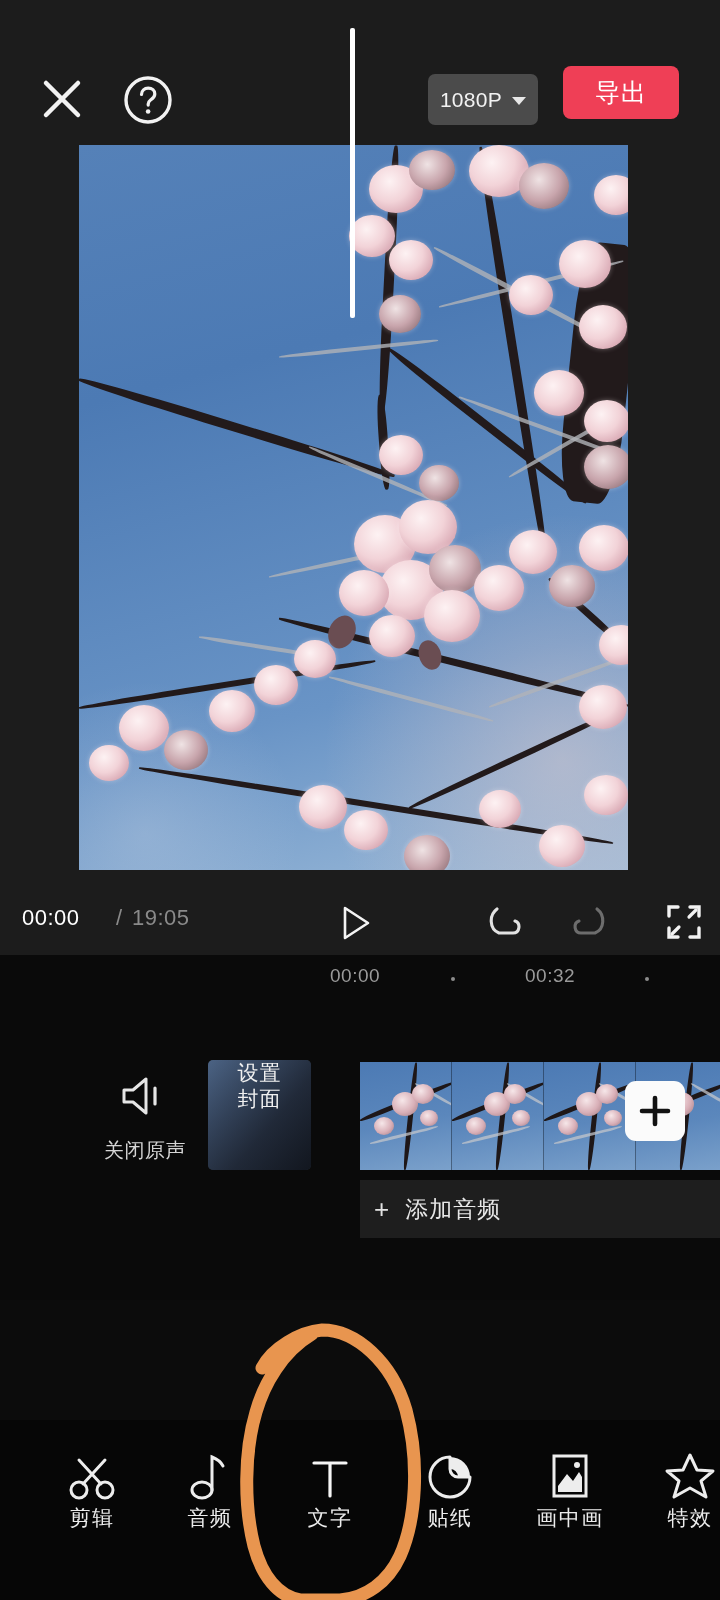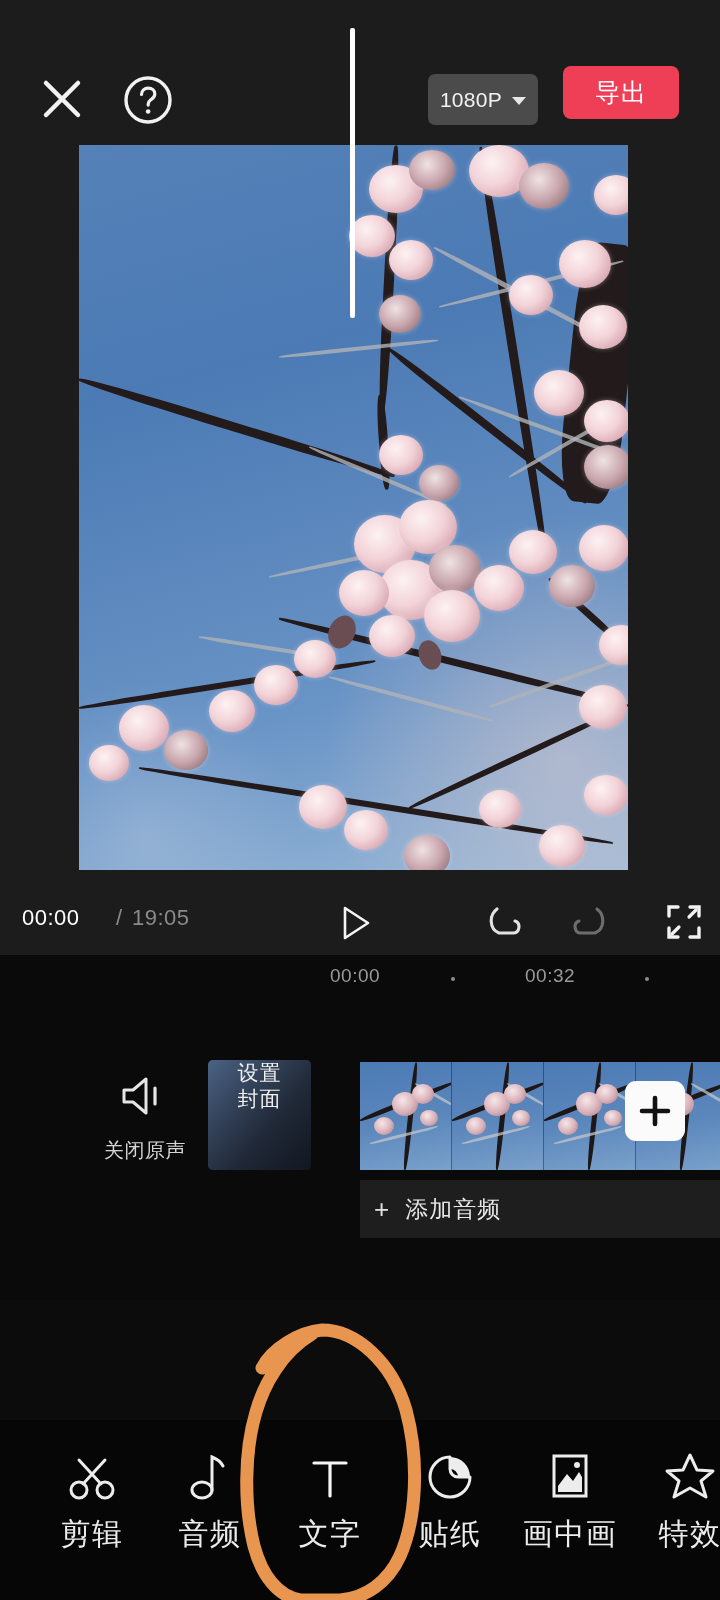--- a/index.html
+++ b/index.html
@@ -144,21 +144,21 @@
   
   .bottombar{
     position:absolute; left:0; top:1420px; width:720px; height:180px;
     background:#060606;
   }
   .tool{
     position:absolute; top:20px; width:118px; height:130px;
     display:flex; flex-direction:column; align-items:center; cursor:pointer;
   }
   .tool .ic{ height:62px; display:flex; align-items:flex-end; justify-content:center; }
-  .tool .tl{ color:#ececec; font-size:30px; margin-top:12px; letter-spacing:1.5px; }
+  .tool .tl{ color:#ececec; font-size:21px; margin-top:2px; letter-spacing:1.5px; }
 
   .annot{
     position:absolute; left:0; top:0; width:720px; height:1600px;
     pointer-events:none;
   }
 </style>
 </head>
 <body>
 
 <div id="app">

